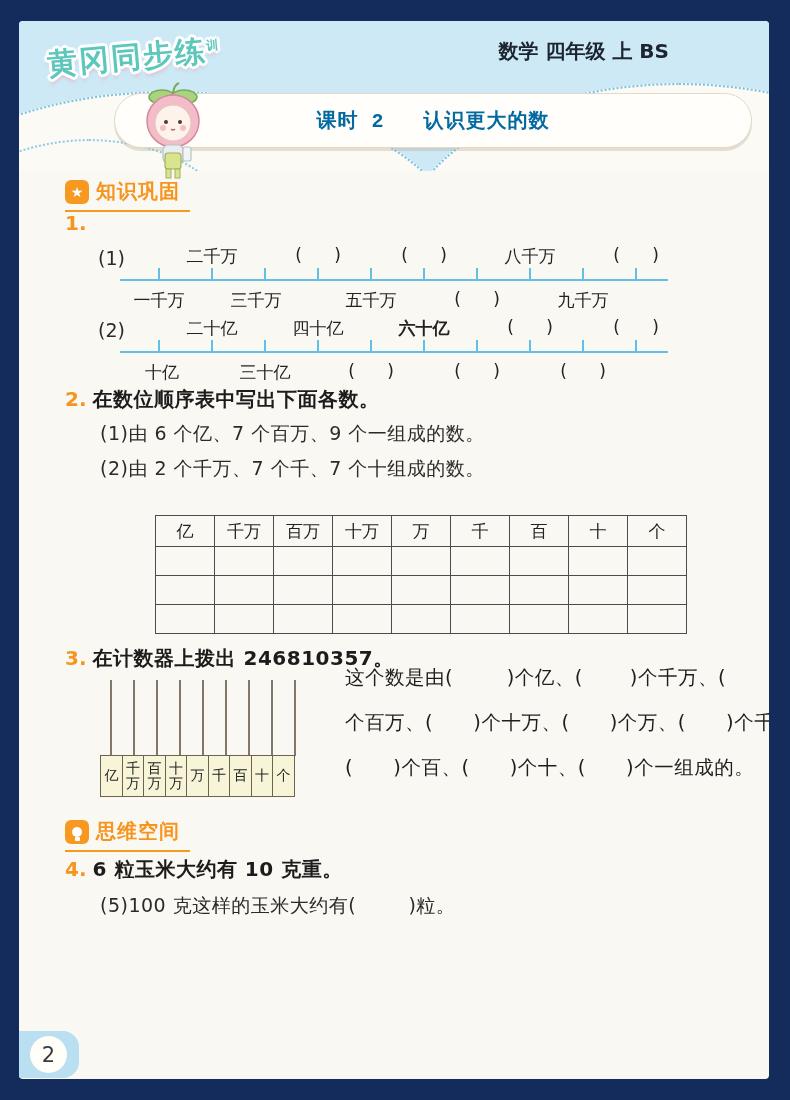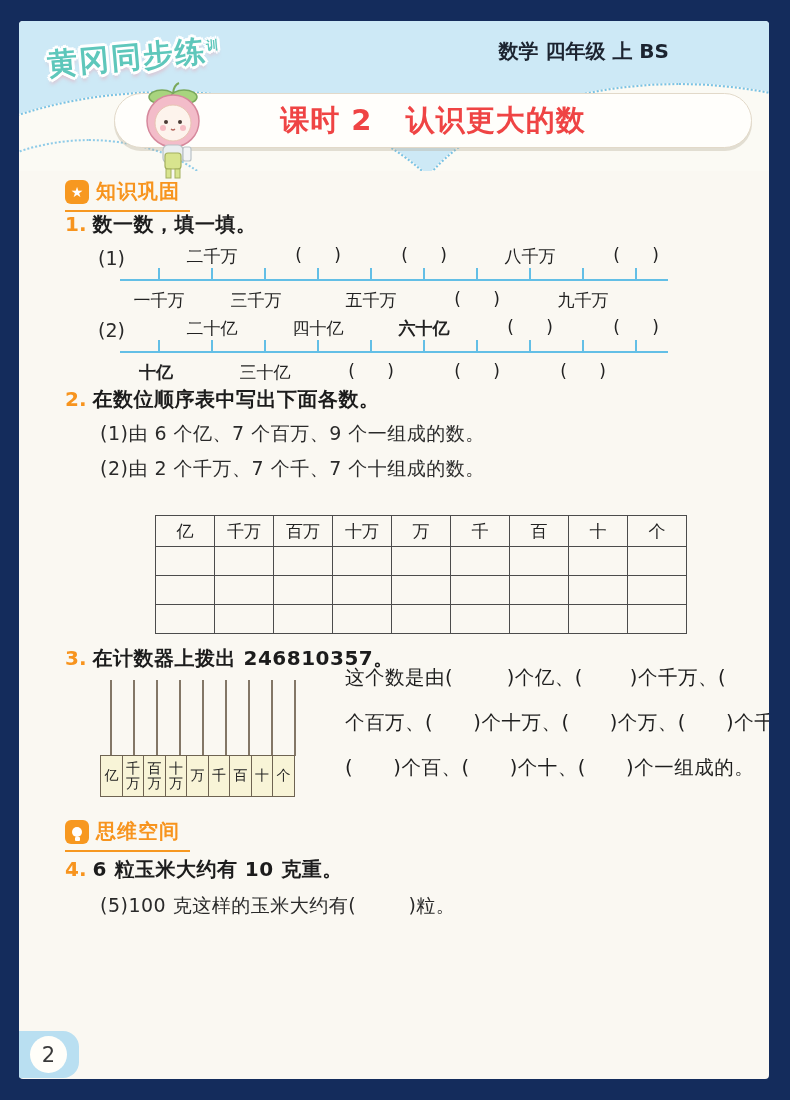--- a/index.html
+++ b/index.html
@@ -44,21 +44,21 @@
   
   .mascot { position:absolute; left:116px; top:60px; z-index:5; }
   
   .title-box {
     position:absolute; left:95px; top:72px; width:638px; height:55px;
     background:#fffefb; border:1px solid #e2d9c9; border-radius:28px;
     box-shadow:0 3px 0 rgba(180,168,145,0.35);
     display:flex; align-items:center; justify-content:center; z-index:4;
   }
   .title-box .t {
-    font-size:29px; font-weight:bold; color:#ef4444; white-space:pre; letter-spacing:1px;
+    font-size:20px; font-weight:bold; color:#0369a1; white-space:pre; letter-spacing:1px;font-family:Liberation Mono, monospace;
   }
   
   .sec-head { position:absolute; left:46px; display:flex; align-items:center; gap:7px;
               border-bottom:2.5px solid #f79820; padding:0 10px 5px 0; }
   .sec-icon { width:24px; height:24px; background:#f79820; border-radius:6px;
               display:flex; align-items:center; justify-content:center; position:relative; }
   .sec-icon .star { color:#fff; font-size:14px; line-height:1; }
   .bulb { width:10px; height:10px; background:#fff; border-radius:50%; position:relative; }
   .bulb:after { content:""; position:absolute; left:2.5px; bottom:-4px; width:5px; height:4px; background:#fff; border-radius:1px; }
   .sec-label { font-size:20px; font-weight:bold; color:#f7941e; letter-spacing:1px; white-space:pre; }
@@ -145,21 +145,20 @@
 
   <div class="sec-head" style="top:157px;">
     <span class="sec-icon">
         <span class="star">★</span>
       </span>
     <span class="sec-label">知识巩固</span>
   </div>
 
   <div class="qrow" style="top:190px;">
     <span class="qnum">1.</span>
-    <span class="qstem">数一数，填一填。</span>
   </div>
 
   <span class="nl-tag" style="top:226px;">(1)</span>
   <div class="nl-wrap" style="top:222px;">
     <div class="nl-line"></div>
     <div class="nl-tick" style="left:38px;"></div>
     <div class="nl-tick" style="left:91px;"></div>
     <div class="nl-tick" style="left:144px;"></div>
     <div class="nl-tick" style="left:197px;"></div>
     <div class="nl-tick" style="left:250px;"></div>
@@ -191,21 +190,21 @@
     <div class="nl-tick" style="left:303px;"></div>
     <div class="nl-tick" style="left:356px;"></div>
     <div class="nl-tick" style="left:409px;"></div>
     <div class="nl-tick" style="left:462px;"></div>
     <div class="nl-tick" style="left:515px;"></div>
     <span class="nl-lab above" style="left:92px;">二十亿</span>
     <span class="nl-lab above" style="left:198px;">四十亿</span>
     <span class="nl-lab above" style="left:304px;font-weight:bold;">六十亿</span>
     <span class="nl-lab above" style="left:410px;">(      )</span>
     <span class="nl-lab above" style="left:516px;">(      )</span>
-    <span class="nl-lab below" style="left:36px;font-weight:bold;">十亿</span>
+    <span class="nl-lab below" style="left:42px;">十亿</span>
     <span class="nl-lab below" style="left:145px;">三十亿</span>
     <span class="nl-lab below" style="left:251px;">(      )</span>
     <span class="nl-lab below" style="left:357px;">(      )</span>
     <span class="nl-lab below" style="left:463px;">(      )</span>
   </div>
 
   <div class="qrow" style="top:365px;">
     <span class="qnum">2.</span>
     <span class="qstem">在数位顺序表中写出下面各数。</span>
   </div>

